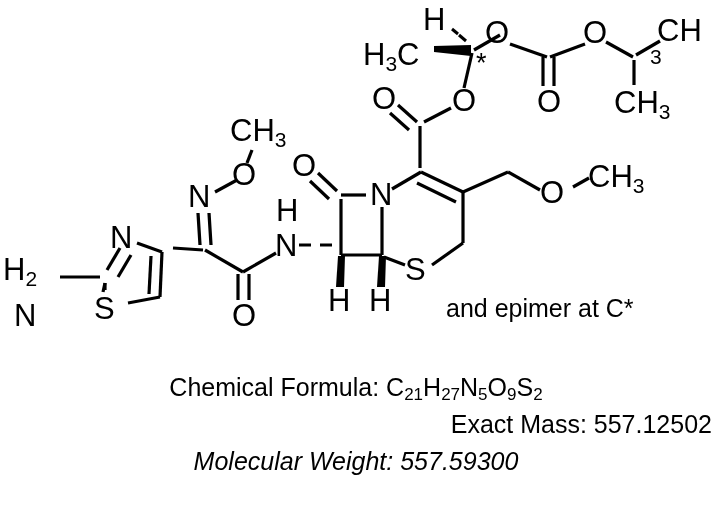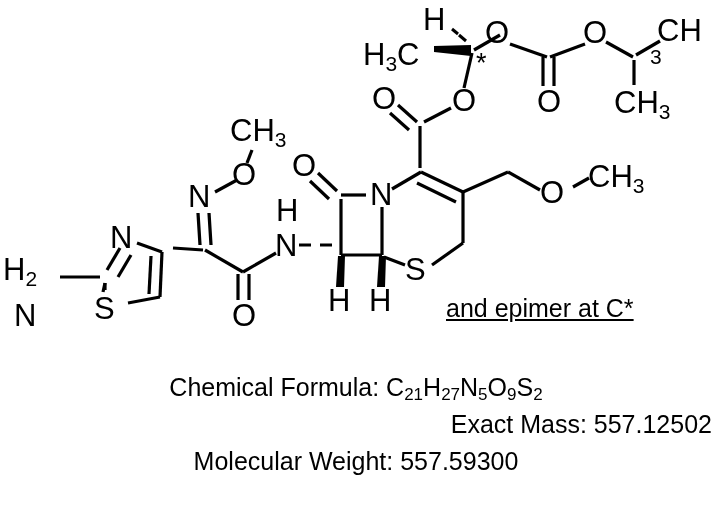--- a/index.html
+++ b/index.html
@@ -9,21 +9,21 @@
   .atom{font-family:"Liberation Sans",sans-serif;font-size:31px;fill:#000;
         dominant-baseline:middle;}
   .sub{font-size:21px;}
   .star{font-family:"Liberation Sans",sans-serif;font-size:27px;fill:#000;}
   .bond{stroke:#000;stroke-width:3.2;fill:none;stroke-linecap:butt;}
   .wedge{fill:#000;stroke:none;}
   .hash{stroke:#000;stroke-width:3.0;fill:none;stroke-linecap:butt;}
   .footer{position:absolute;left:0;width:712px;text-align:center;
           font-size:25px;line-height:1.28;letter-spacing:0px;color:#000;}
   .footer sub{font-size:0.68em;vertical-align:-0.22em;}
-  #epimer{position:absolute;font-size:25px;color:#000;white-space:nowrap;text-decoration:underline;}
+  #epimer{position:absolute;font-size:25px;color:#000;white-space:nowrap;}
 </style>
 </head>
 <body>
 
 <svg id="structure" viewBox="0 0 720 506">
 
   <line class="bond" x1="60" y1="277" x2="100" y2="277"></line>
 
   <line class="bond" x1="107" y1="270" x2="120" y2="248"></line>
   <line class="bond" x1="118" y1="277" x2="131" y2="255"></line>
@@ -149,15 +149,15 @@
 </svg>
 
 <div id="epimer" style="left:446px;top:294px;">and epimer at C*</div>
 
 <div class="footer" style="top:371px;">
   <span>Chemical Formula: </span><span id="formula-parts"><span>C</span><sub>21</sub><span>H</span><sub>27</sub><span>N</span><sub>5</sub><span>O</span><sub>9</sub><span>S</span><sub>2</sub></span>
 </div>
 <div class="footer" style="top:408px;text-align:right;">
   <span>Exact Mass: </span><span>557.12502</span>
 </div>
-<div class="footer" style="top:445px;">
+<div class="footer" style="top:445px;font-style:italic;">
   <span>Molecular Weight: </span><span>557.59300</span>
 </div>
 
 </body></html>

